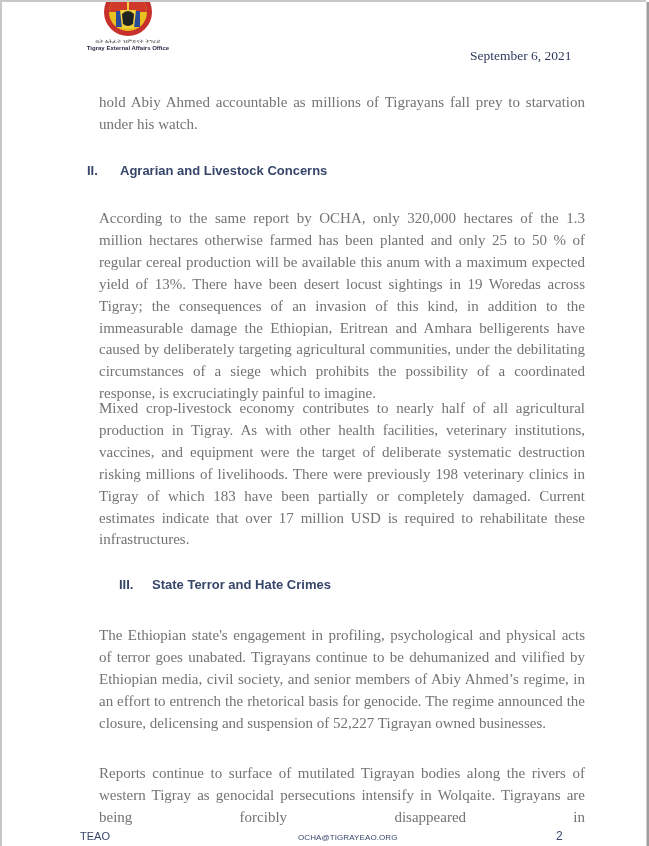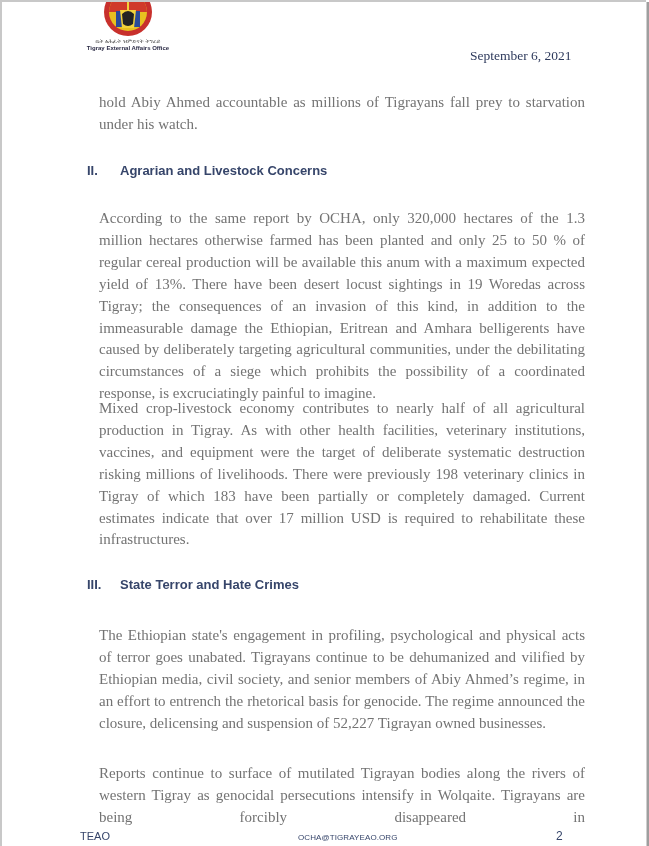--- a/index.html
+++ b/index.html
@@ -70,21 +70,21 @@
 
 <div class="text" style="top:92px;">hold Abiy Ahmed accountable as millions of Tigrayans fall prey to starvation under his watch.</div>
 
 <div class="heading" style="top:163px;">
   <span class="num">II.</span><span>Agrarian and Livestock Concerns</span>
 </div>
 
 <div class="text" style="top:208px;">According to the same report by OCHA, only 320,000 hectares of the 1.3 million hectares otherwise farmed has been planted and only 25 to 50 % of regular cereal production will be available this anum with a maximum expected yield of 13%. There have been desert locust sightings in 19 Woredas across Tigray; the consequences of an invasion of this kind, in addition to the immeasurable damage the Ethiopian, Eritrean and Amhara belligerents have caused by deliberately targeting agricultural communities, under the debilitating circumstances of a siege which prohibits the possibility of a coordinated response, is excruciatingly painful to imagine.</div>
 <div class="text" style="top:398px;">Mixed crop-livestock economy contributes to nearly half of all agricultural production in Tigray. As with other health facilities, veterinary institutions, vaccines, and equipment were the target of deliberate systematic destruction risking millions of livelihoods. There were previously 198 veterinary clinics in Tigray of which 183 have been partially or completely damaged. Current estimates indicate that over 17 million USD is required to rehabilitate these infrastructures.</div>
 
-<div class="heading" style="top:577px;">
+<div class="heading" style="top:577px;margin-left:32px;">
   <span class="num">III.</span><span>State  Terror and Hate Crimes</span>
 </div>
 
 <div class="text" style="top:625px;">The Ethiopian state's engagement in profiling, psychological and physical acts of terror goes unabated. Tigrayans continue to be dehumanized and vilified by Ethiopian media, civil society, and senior members of Abiy Ahmed’s regime, in an effort to entrench the rhetorical basis for genocide. The regime announced the closure, delicensing  and suspension of 52,227 Tigrayan owned businesses.</div>
 <div class="text" style="top:763px; text-align-last:justify;font-family:Liberation Serif, serif;">Reports continue to surface of mutilated Tigrayan bodies along the rivers of western Tigray as genocidal persecutions intensify in Wolqaite. Tigrayans are being forcibly disappeared in</div>
 
 <div class="footer footer-left">TEAO</div>
 <div class="footer footer-center">OCHA@TIGRAYEAO.ORG</div>
 <div class="footer footer-right">2</div>
 

